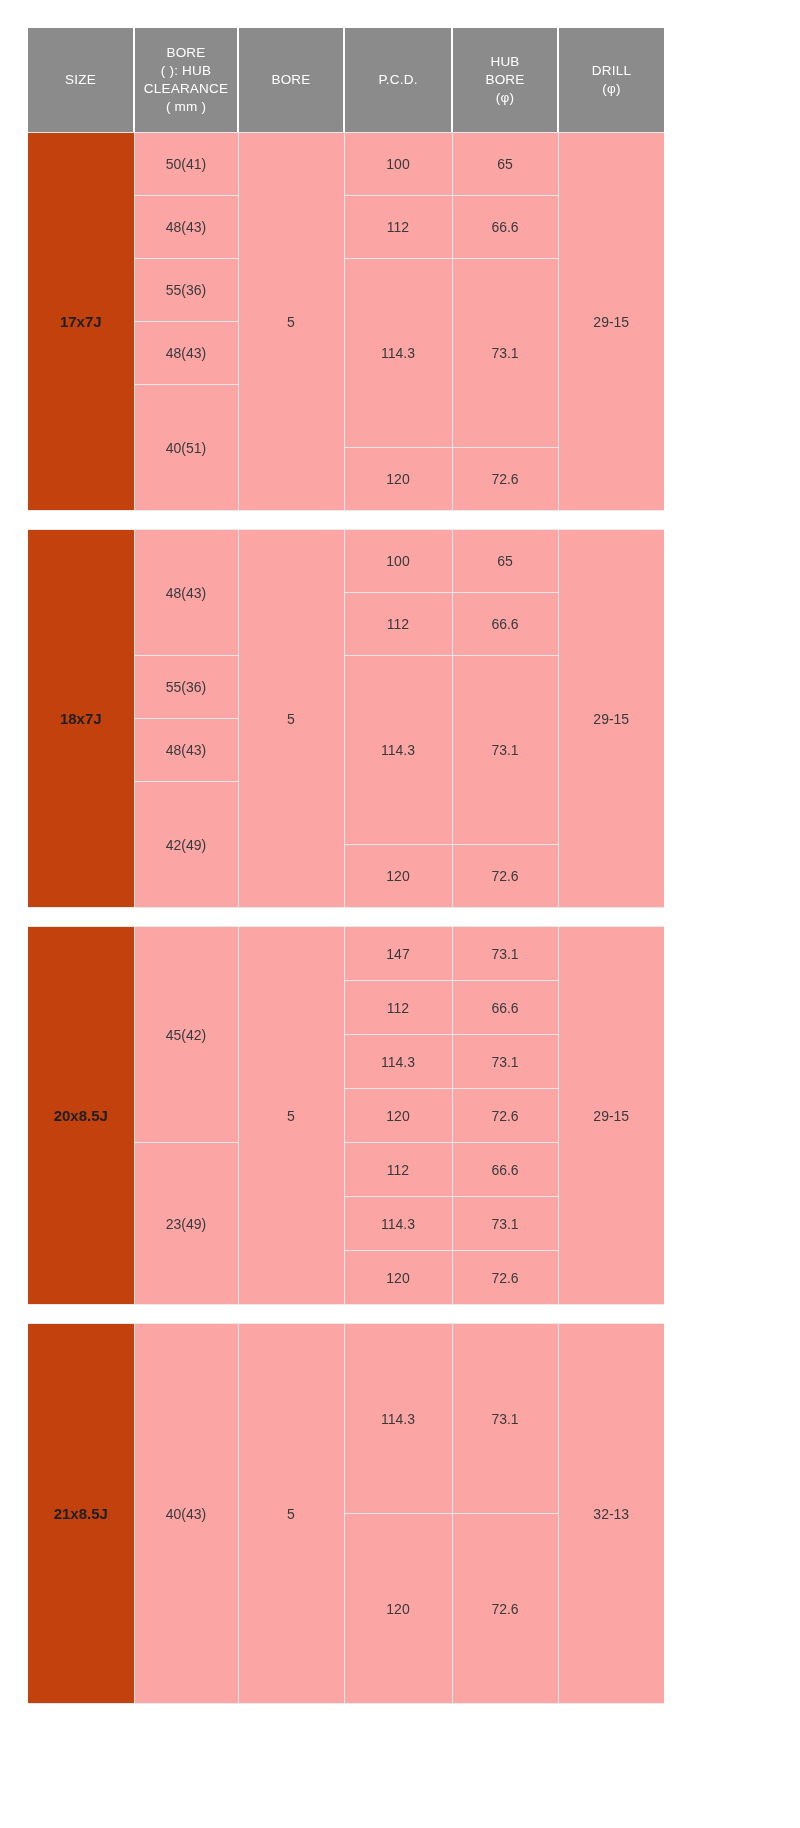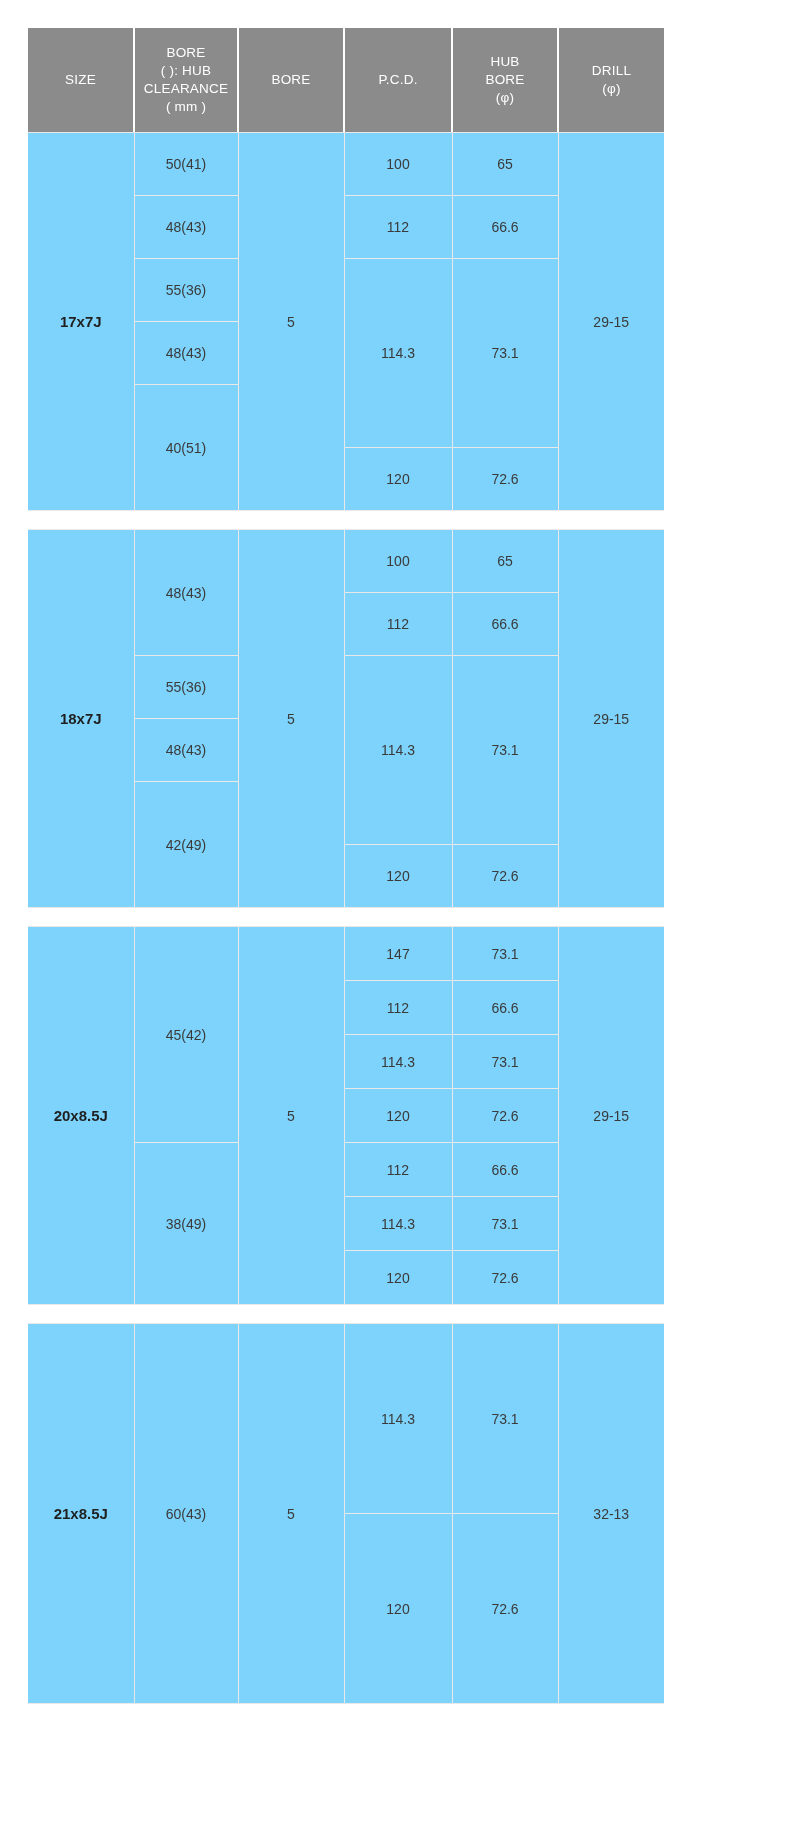--- a/index.html
+++ b/index.html
@@ -48,25 +48,25 @@
   col.c-hub   { width: 106px; }
   col.c-drill { width: 106px; }
 
   
   tbody td {
     text-align: center;
     vertical-align: middle;
     font-size: 14px;
     color: #3a3a3a;
     border: 1px solid #e9e9e9;
-    background: #7dd3fc;
+    background: #fca5a5;
     padding: 6px 3px;
   }
   tbody td.size-cell {
-    background: #7dd3fc;
+    background: #c2410c;
     font-weight: bold;
     color: #1f1f1f;
     font-size: 15px;
     border-right: 1px solid #e6e6e6;
     border-left: none;
   }
   tbody td.drill-cell {
     border-right: none;
   }
 
@@ -227,21 +227,21 @@
             </tr>
             <tr style="height: 54px;">
               <td rowspan="1">114.3</td>
               <td rowspan="1">73.1</td>
             </tr>
             <tr style="height: 54px;">
               <td rowspan="1">120</td>
               <td rowspan="1">72.6</td>
             </tr>
             <tr style="height: 54px;">
-              <td rowspan="3">38(49)</td>
+              <td rowspan="3">23(49)</td>
               <td rowspan="1">112</td>
               <td rowspan="1">66.6</td>
             </tr>
             <tr style="height: 54px;">
               <td rowspan="1">114.3</td>
               <td rowspan="1">73.1</td>
             </tr>
             <tr style="height: 54px;">
               <td rowspan="1">120</td>
               <td rowspan="1">72.6</td>
@@ -255,21 +255,21 @@
             <col class="c-size">
             <col class="c-inset">
             <col class="c-hole">
             <col class="c-pcd">
             <col class="c-hub">
             <col class="c-drill">
           </colgroup>
           <tbody>
             <tr style="height: 190px;">
               <td class="size-cell" rowspan="2">21x8.5J</td>
-              <td rowspan="2">60(43)</td>
+              <td rowspan="2">40(43)</td>
               <td rowspan="2">5</td>
               <td rowspan="1">114.3</td>
               <td rowspan="1">73.1</td>
               <td class="drill-cell" rowspan="2">32-13</td>
             </tr>
             <tr style="height: 190px;">
               <td rowspan="1">120</td>
               <td rowspan="1">72.6</td>
             </tr>
           </tbody>

